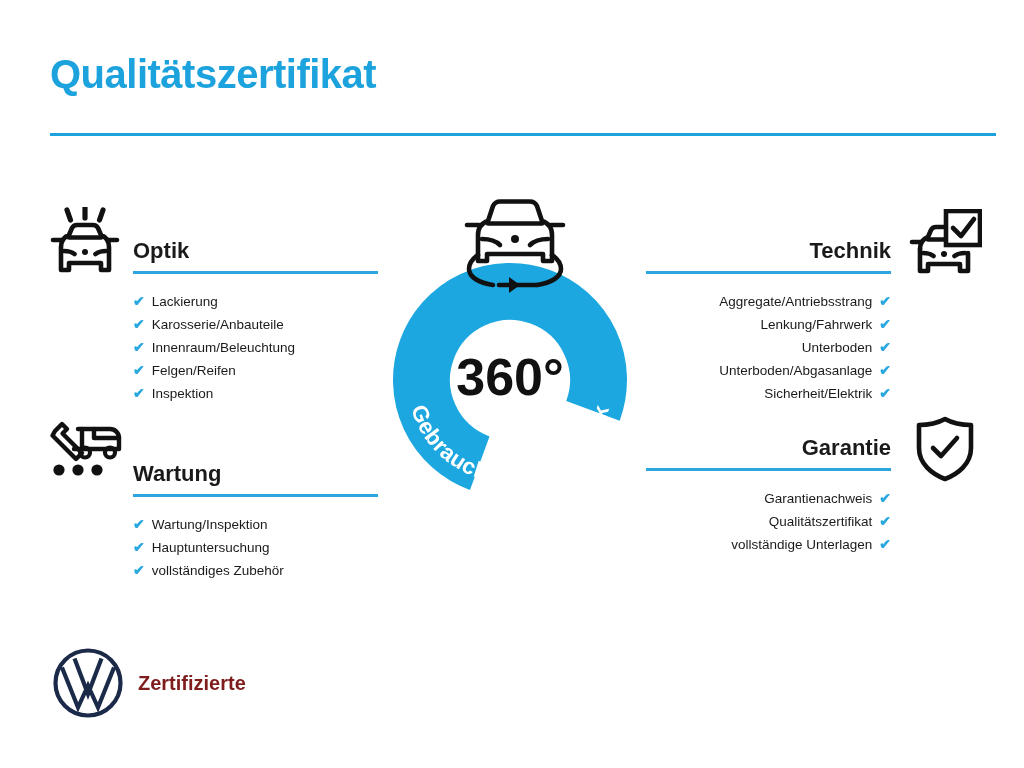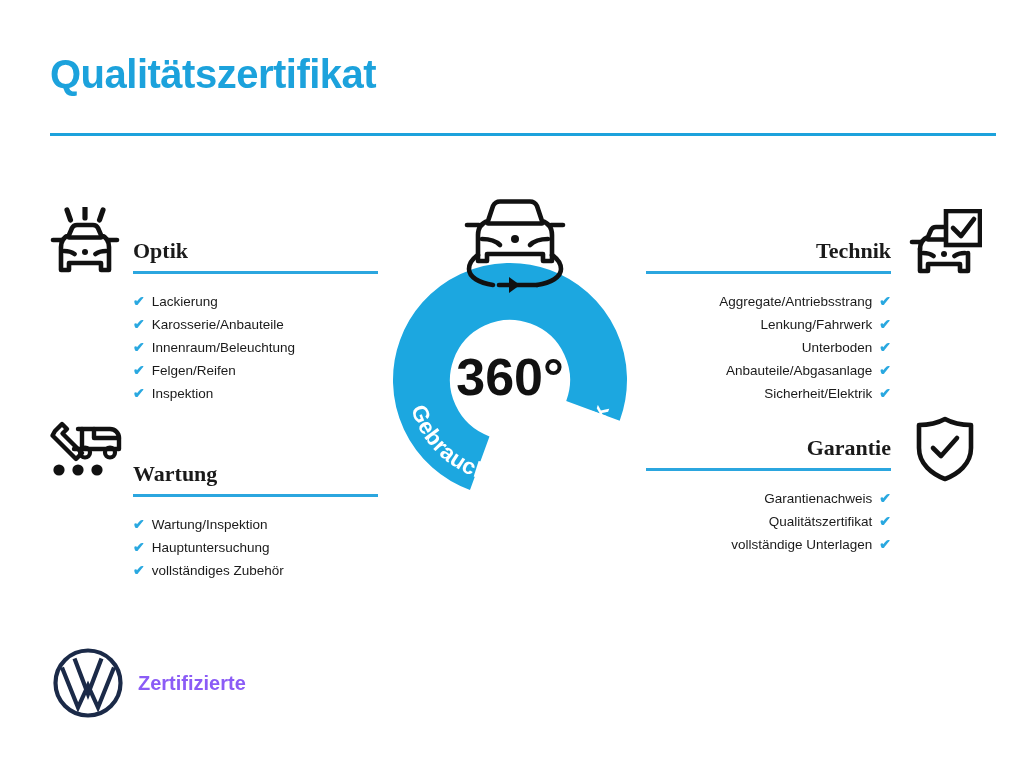--- a/index.html
+++ b/index.html
@@ -31,21 +31,20 @@
     width: 946px; height: 3px;
     background: #1CA2DC;
   }
 
   
   .block { position: absolute; }
 
   .block-head {
     position: relative;
     height: 38px;
-    font-family: Liberation Serif, serif;
   }
   .block-title {
     font-size: 22px;
     font-weight: bold;
     color: #1A1A1A;
     line-height: 30px;
     white-space: nowrap;
   }
   .block-rule {
     position: absolute;
@@ -106,21 +105,21 @@
     left: 52px; top: 647px;
     display: flex;
     align-items: center;
   }
   #vw .vw-mark { width: 72px; height: 72px; display: block; }
   #vw .vw-text {
     margin-left: 14px;
     font-size: 20px;
     font-weight: bold;
     line-height: 26px;
-    color: #8b5cf6;
+    color: #7f1d1d;
     white-space: nowrap;
   }
 </style>
 </head>
 <body>
 
 <div id="page">
 
   <div class="page-title">Qualitätszertifikat</div>
   <div class="title-rule"></div>
@@ -241,21 +240,21 @@
         </div>
       <div class="item">
           <span>Lenkung/Fahrwerk</span>
           <span class="check">✔</span>
         </div>
       <div class="item">
           <span>Unterboden</span>
           <span class="check">✔</span>
         </div>
       <div class="item">
-          <span>Anbauteile/Abgasanlage</span>
+          <span>Unterboden/Abgasanlage</span>
           <span class="check">✔</span>
         </div>
       <div class="item">
           <span>Sicherheit/Elektrik</span>
           <span class="check">✔</span>
         </div>
     </div>
   </div>
 
   <span class="sec-icon" style="left:914px; top:416px; width:62px; height:66px;">

